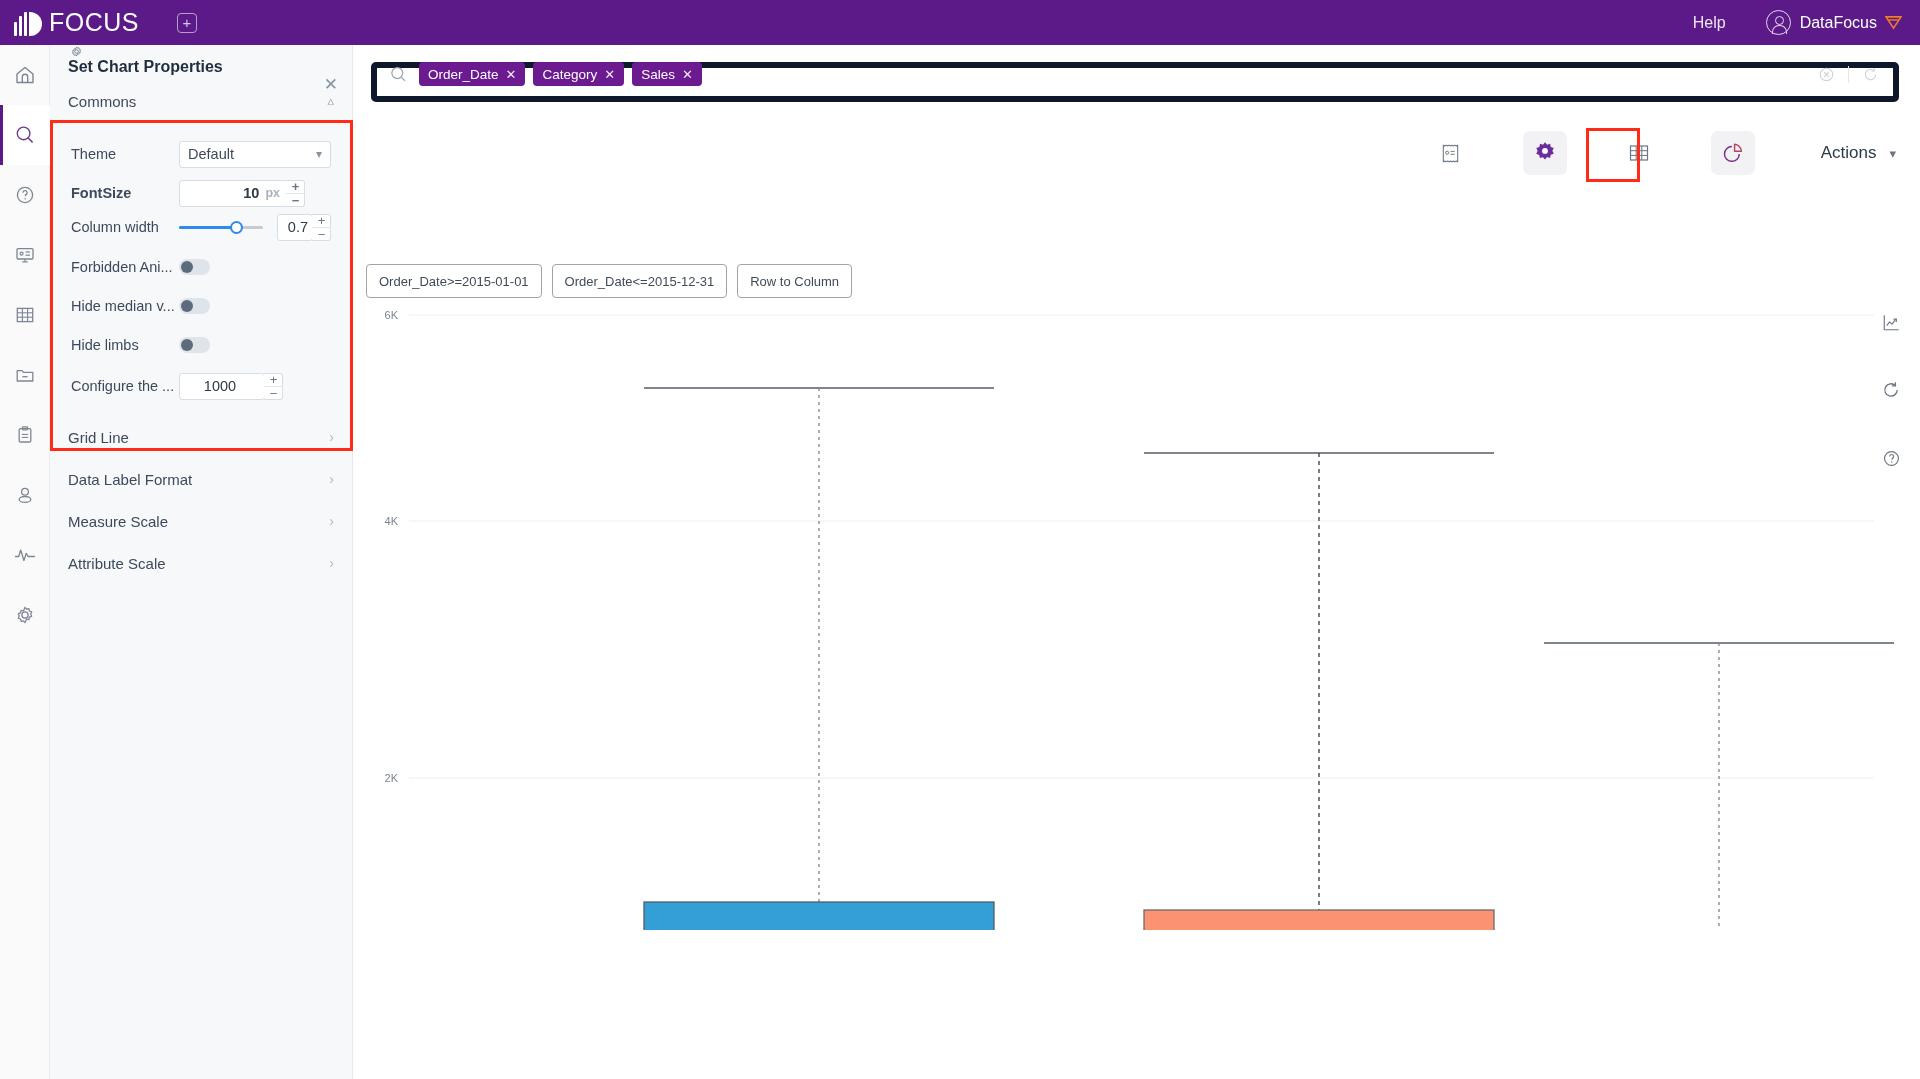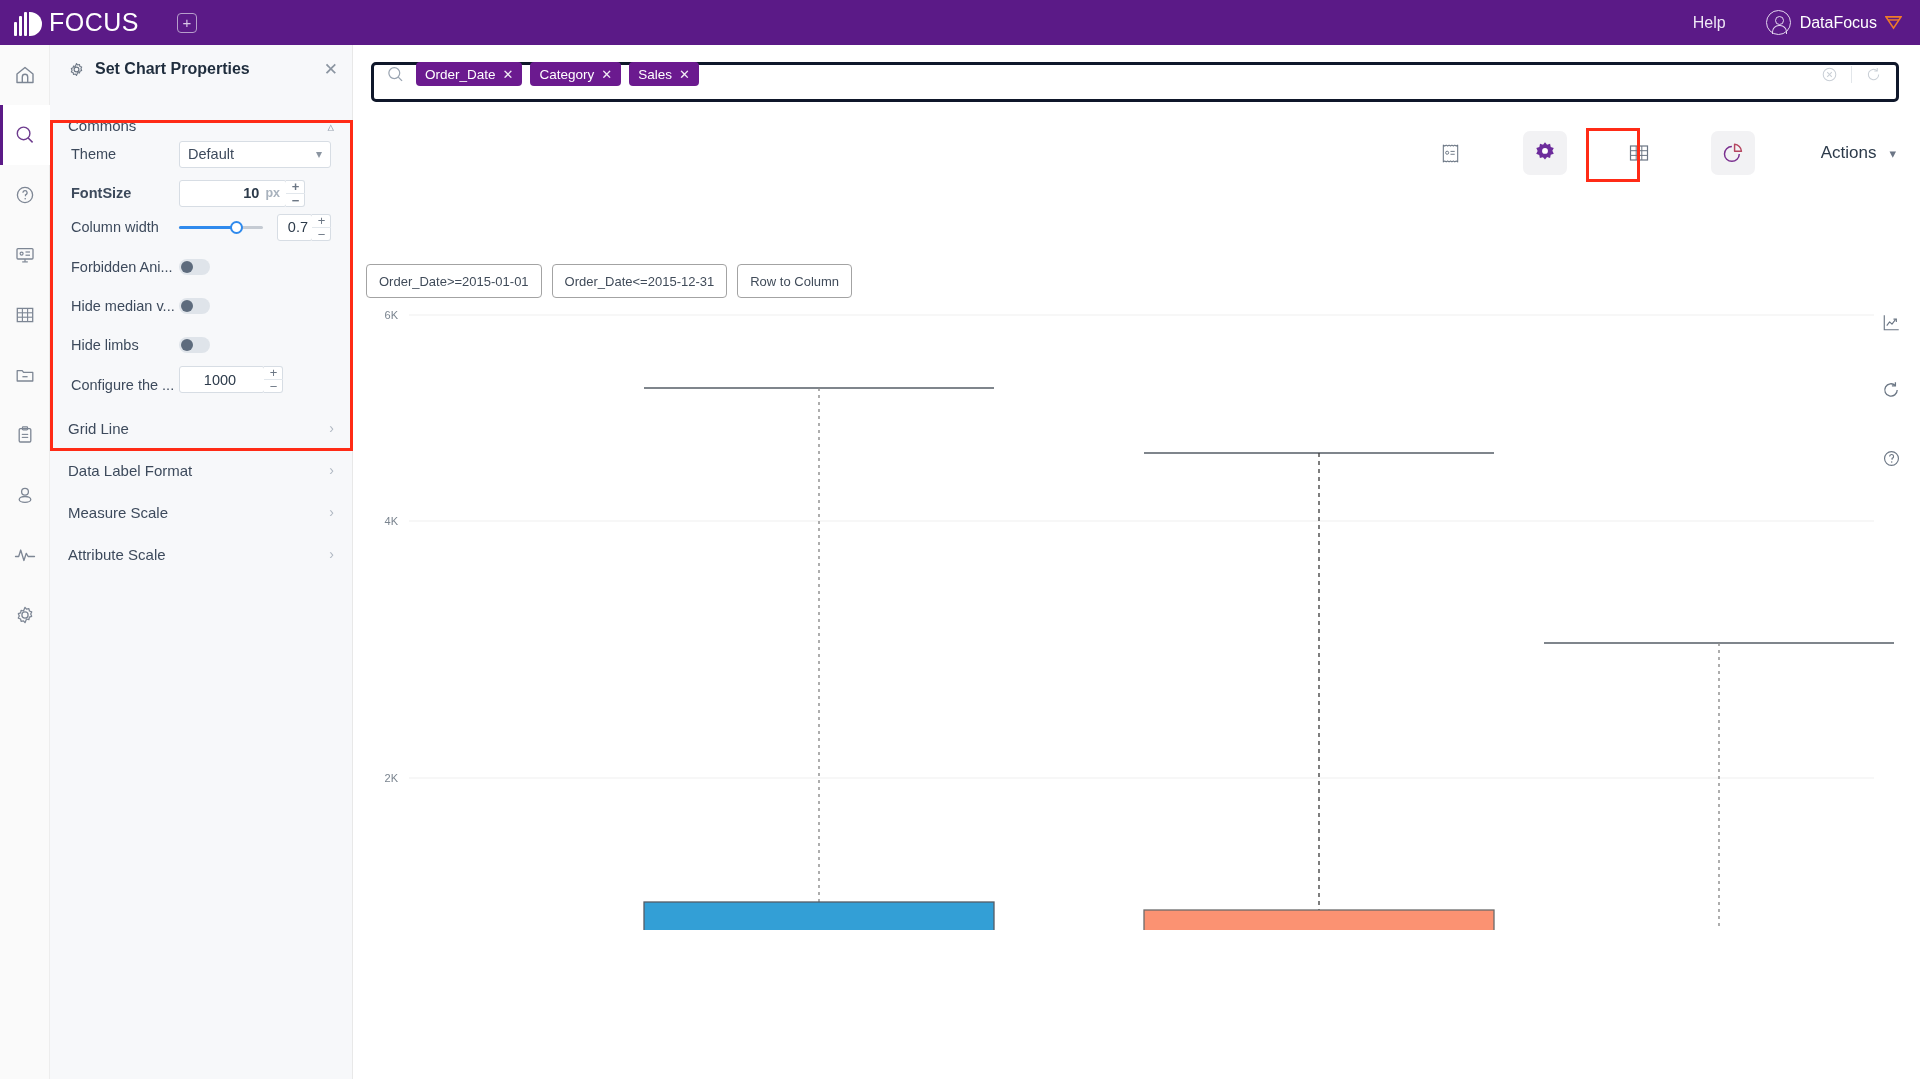--- a/index.html
+++ b/index.html
@@ -65,33 +65,33 @@
     background: #5b1a87;
   }
   .rail-item svg { display: block; }
 
   
   .panel {
     position: absolute; left: 50px; top: 45px; width: 303px; height: 1034px;
     background: #f7f8fa; border-right: 1px solid #e8e8e8;
   }
   .panel-head {
-    height: 48px; display: flex; align-items: center; padding: 0 14px 0 18px;
+    height: 48px; display: flex; align-items: flex-start; padding: 0 14px 0 18px; flex-direction: column;
   }
   .panel-head .gear-small { margin-right: 10px; }
   .panel-title { font-size: 16px; font-weight: bold; color: #1f2d3d; }
   .panel-close {
     margin-left: auto; color: #8b95a1; font-size: 17px; cursor: pointer; line-height: 1;
   }
   .redbox {
     position: absolute; left: 50px; top: 120px; width: 303px; height: 331px;
     border: 3px solid #ff2b16; pointer-events: none; z-index: 5;
   }
   .section-head {
-    height: 41px; display: flex; align-items: flex-end; padding: 0 18px;
+    height: 41px; display: flex; align-items: flex-start; padding: 0 18px;
     font-size: 15px; color: #3d4a5c; cursor: pointer;
   }
   .section-head .chev { margin-left: auto; color: #9aa4b1; font-size: 13px; }
   .prop-rows { padding: 4px 0 8px 0; }
   .prop-row {
     display: flex; align-items: center; height: 32px; padding: 0 21px; margin-bottom: 0;
   }
   .prop-label {
     font-size: 14.5px; color: #3d4a5c; width: 108px; flex: none;
     white-space: nowrap; overflow: hidden;
@@ -146,21 +146,21 @@
   }
   .menu-row .chev { margin-left: auto; color: #b0b8c2; font-size: 14px; }
 
   
   .main {
     position: absolute; left: 354px; top: 45px; width: 1566px; height: 1034px;
     background: #fff;
   }
   .searchbar {
     position: absolute; left: 17px; top: 17px; width: 1528px; height: 40px;
-    border: 3px solid #0f172a; border-radius: 5px; background: #fff;
+    border: 6px solid #0f172a; border-radius: 5px; background: #fff;
     display: flex; align-items: center; padding: 0 8px 16px 12px;
   }
   .search-icon { flex: none; margin-right: 11px; }
   .tag {
     height: 24px; background: #6b1a8f; color: #fff; border-radius: 4px;
     display: flex; align-items: center; padding: 0 9px; margin-right: 8px;
     font-size: 13.5px; cursor: pointer;
   }
   .tag .x { margin-left: 7px; font-size: 13px; opacity: .92; }
   .search-right { margin-left: auto; display: flex; align-items: center; }
@@ -371,21 +371,21 @@
     <div class="prop-row" style="margin-top:7px;">
       <span class="prop-label">Hide median v...</span>
       <div class="toggle"></div>
     </div>
 
     <div class="prop-row" style="margin-top:7px;">
       <span class="prop-label">Hide limbs</span>
       <div class="toggle"></div>
     </div>
 
-    <div class="prop-row" style="align-items:flex-end;">
+    <div class="prop-row" style="margin-top:9px;">
       <span class="prop-label">Configure the ...</span>
       <div class="num-box" style="width:86px">
         <span class="val" style="text-align:center">1000</span>
       </div>
       <div class="num-box" style="width:19px;border-left:none;border-radius:0 3px 3px 0;margin-left:-1px;padding:0;">
         <div class="stepper" style="border-left:none">
           <div>+</div>
           <div>−</div>
         </div>
       </div>

